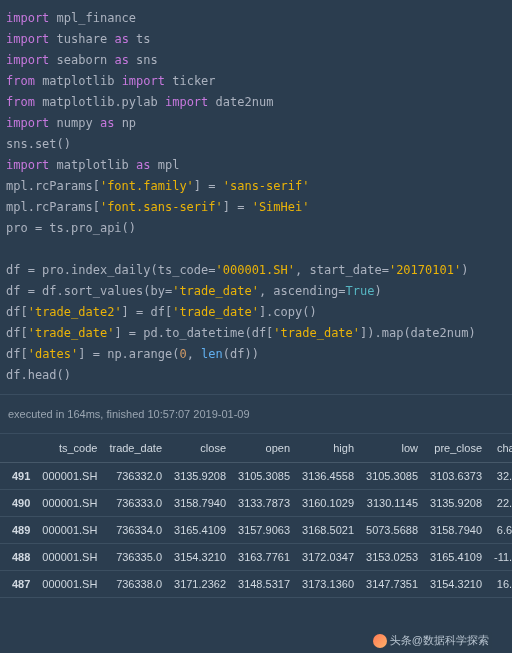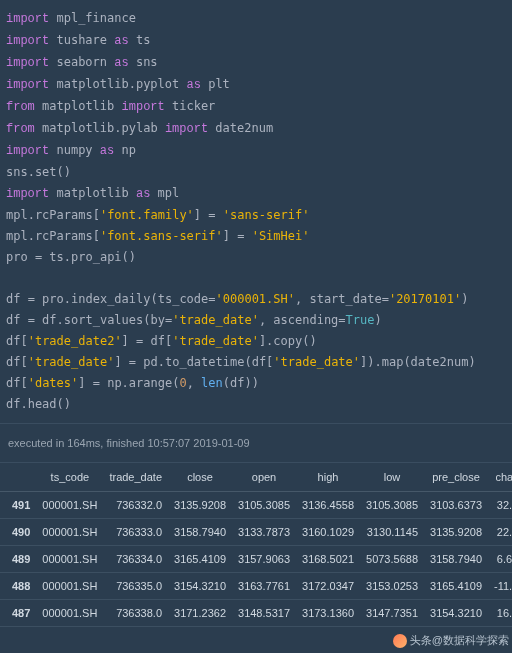--- a/index.html
+++ b/index.html
@@ -13,21 +13,21 @@
       overflow: hidden;
       position: relative;
     }
     .code-area {
       padding: 8px 6px 8px 6px;
       line-height: 1.75;
     }
     .code-line {
       white-space: pre;
     }
-    .kw { color: #c678dd; font-family: Liberation Mono, monospace; }
+    .kw { color: #c678dd; }
     .func { color: #61afef; }
     .str { color: #eab308; }
     .bool { color: #56b6c2; }
     .num { color: #d19a66; }
     .ident { color: #abb2bf; }
     
     .exec-status {
       padding: 13px 8px;
       font-size: 11px;
       color: #9aa5b1;
@@ -42,41 +42,42 @@
       color: #d0d8e0;
       font-family: -apple-system, Arial, sans-serif;
       font-size: 11px;
     }
     .data-table {
       width: 100%;
       border-collapse: collapse;
     }
     .data-table th {
       padding: 8px 6px;
+      text-align: right;
       font-weight: normal;
       color: #d0d8e0;
       border-bottom: 1px solid #465869;
       font-size: 11px;
     }
     .data-table th.idx { text-align: left; padding-left: 12px; }
     .data-table td {
       padding: 7px 6px;
       text-align: right;
       border-bottom: 1px solid #3c4f61;
       font-size: 11px;
       color: #d0d8e0;
     }
     .data-table td.idx {
       text-align: left;
       font-weight: bold;
       padding-left: 12px;
     }
     .watermark {
       position: absolute;
-      right: 0;
+      right: 20px;
       bottom: 4px;
       font-size: 11px;
       color: #b8c4d0;
       font-family: -apple-system, 'PingFang SC', sans-serif;
       background: rgba(43,61,79,0.6);
       padding: 1px 3px;
     }
     .watermark .avatar {
       display: inline-block;
       width: 14px;
@@ -87,21 +88,20 @@
       margin-right: 3px;
     }
   </style>
 </head>
 <body>
 
 <div class="code-area">
 <div class="code-line"><span class="kw">import</span> <span class="ident">mpl_finance</span></div>
 <div class="code-line"><span class="kw">import</span> <span class="ident">tushare</span> <span class="kw">as</span> <span class="ident">ts</span></div>
 <div class="code-line"><span class="kw">import</span> <span class="ident">seaborn</span> <span class="kw">as</span> <span class="ident">sns</span></div>
-<div class="code-line"><span class="kw">import</span> <span class="ident">matplotlib.pyplot</span> <span class="kw">as</span> <span class="ident">plt</span></div>
 <div class="code-line"><span class="kw">from</span> <span class="ident">matplotlib</span> <span class="kw">import</span> <span class="ident">ticker</span></div>
 <div class="code-line"><span class="kw">from</span> <span class="ident">matplotlib.pylab</span> <span class="kw">import</span> <span class="ident">date2num</span></div>
 <div class="code-line"><span class="kw">import</span> <span class="ident">numpy</span> <span class="kw">as</span> <span class="ident">np</span></div>
 <div class="code-line"><span class="ident">sns.set()</span></div>
 <div class="code-line"><span class="kw">import</span> <span class="ident">matplotlib</span> <span class="kw">as</span> <span class="ident">mpl</span></div>
 <div class="code-line"><span class="ident">mpl.rcParams[</span><span class="str">'font.family'</span><span class="ident">] = </span><span class="str">'sans-serif'</span></div>
 <div class="code-line"><span class="ident">mpl.rcParams[</span><span class="str">'font.sans-serif'</span><span class="ident">] = </span><span class="str">'SimHei'</span></div>
 <div class="code-line"><span class="ident">pro = ts.pro_api()</span></div>
 <div class="code-line"> </div>
 <div class="code-line"><span class="ident">df = pro.index_daily(ts_code=</span><span class="str">'000001.SH'</span><span class="ident">, start_date=</span><span class="str">'20170101'</span><span class="ident">)</span></div>

